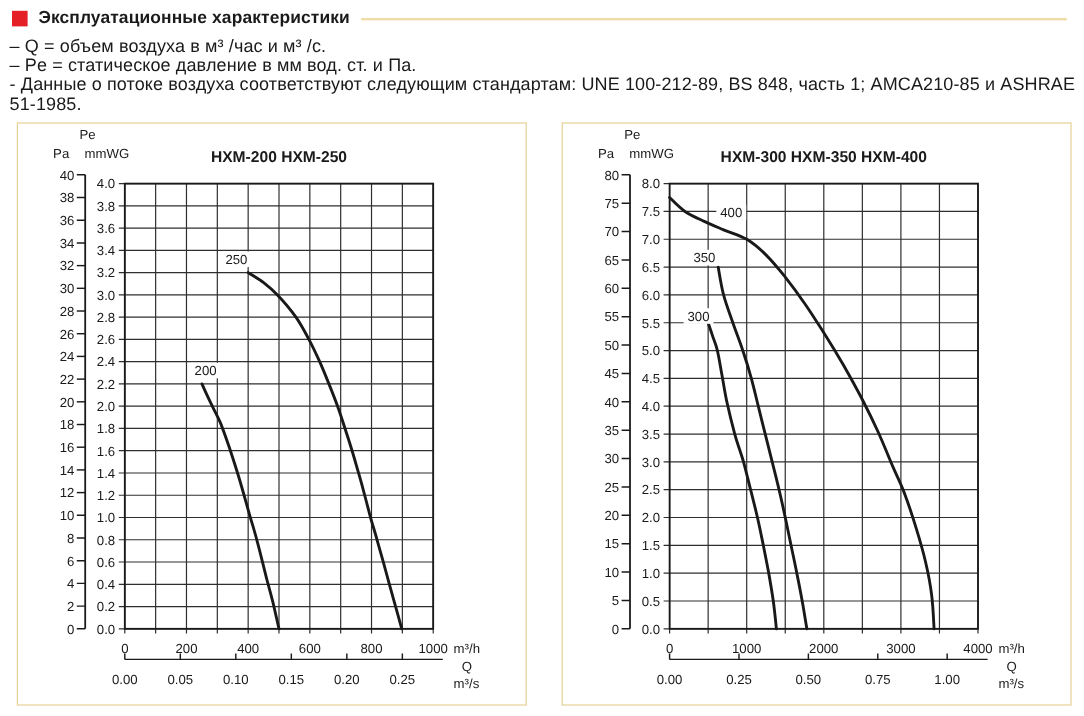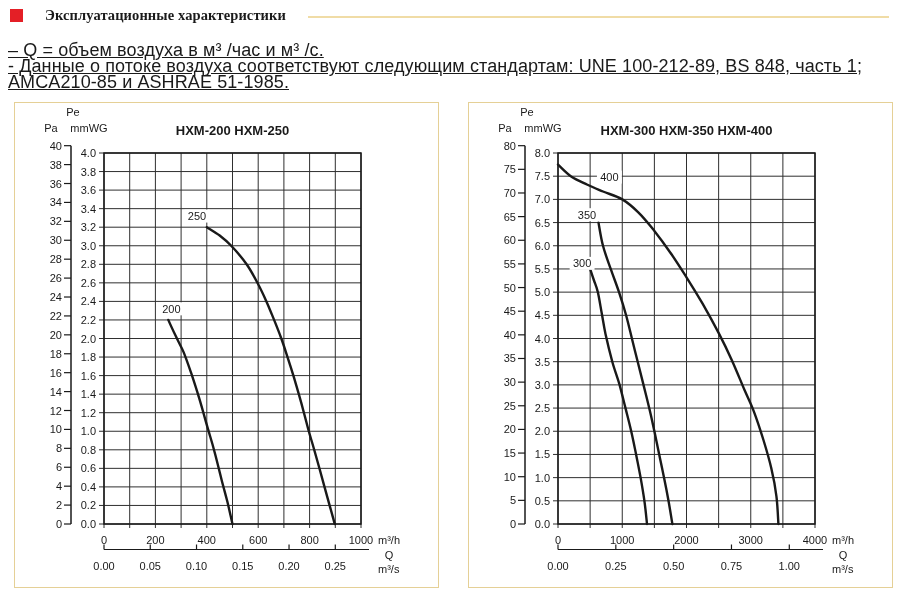--- a/index.html
+++ b/index.html
@@ -9,43 +9,44 @@
     --ink:#1a1a1a;
     --grid:#2f2f2f;
     --curve:#191919;
   }
   html,body{margin:0;padding:0;}
   body{
     width:903px;height:597px;position:relative;background:#ffffff;
     font-family:"Liberation Sans","DejaVu Sans",sans-serif;color:var(--ink);
     overflow:hidden;
   }
-  .header{position:absolute;left:10px;top:7px;right:14px;display:flex;align-items:center;gap:22px;font-family:Liberation Serif, serif;}
+  .header{position:absolute;left:10px;top:7px;right:14px;display:flex;align-items:center;gap:9px;}
   .red-square{width:13px;height:13px;background:var(--accent-red);flex:0 0 auto;}
   .title{font-size:14.5px;font-weight:bold;white-space:nowrap;letter-spacing:0.1px;}
   .rule{flex:1;height:2px;background:var(--tan-rule);margin-top:2px;}
-  .notes{position:absolute;left:8px;top:42px;font-size:18px;line-height:16.2px;color:var(--ink);letter-spacing:0.1px;text-decoration:underline;}
+  .notes{position:absolute;left:8px;top:31px;font-size:15px;line-height:16.2px;color:var(--ink);letter-spacing:0.1px;}
   .panel{position:absolute;top:102px;width:425px;height:486px;box-sizing:border-box;
          border:1.5px solid var(--panel-border);background:#fff;}
   .panel-left{left:14px;}
   .panel-right{left:468px;}
   .panel svg{position:absolute;left:0;top:0;}
   svg text{fill:var(--ink);}
 </style>
 </head>
 <body>
 
 <div class="header">
   <span class="red-square"></span>
   <span class="title">Эксплуатационные характеристики</span>
   <span class="rule"></span>
 </div>
 
 <div class="notes">
   <div>– Q = объем воздуха в м³ /час и м³ /с.</div>
+  <div>– Pe = статическое давление в мм вод. ст. и Па.</div>
   <div>- Данные о потоке воздуха соответствуют следующим стандартам: UNE 100-212-89, BS 848, часть 1; AMCA210-85 и ASHRAE 51-1985.</div>
 </div>
 
 <div class="panel panel-left">
   <svg width="422" height="483" viewBox="0 0 422 483">
       <g stroke="#2f2f2f" stroke-width="1">
         <line x1="84" y1="421" x2="346" y2="421"></line>
         <line x1="84" y1="402.45" x2="346" y2="402.45"></line>
         <line x1="84" y1="383.90000000000003" x2="346" y2="383.90000000000003"></line>
         <line x1="84" y1="365.34999999999997" x2="346" y2="365.34999999999997"></line>

